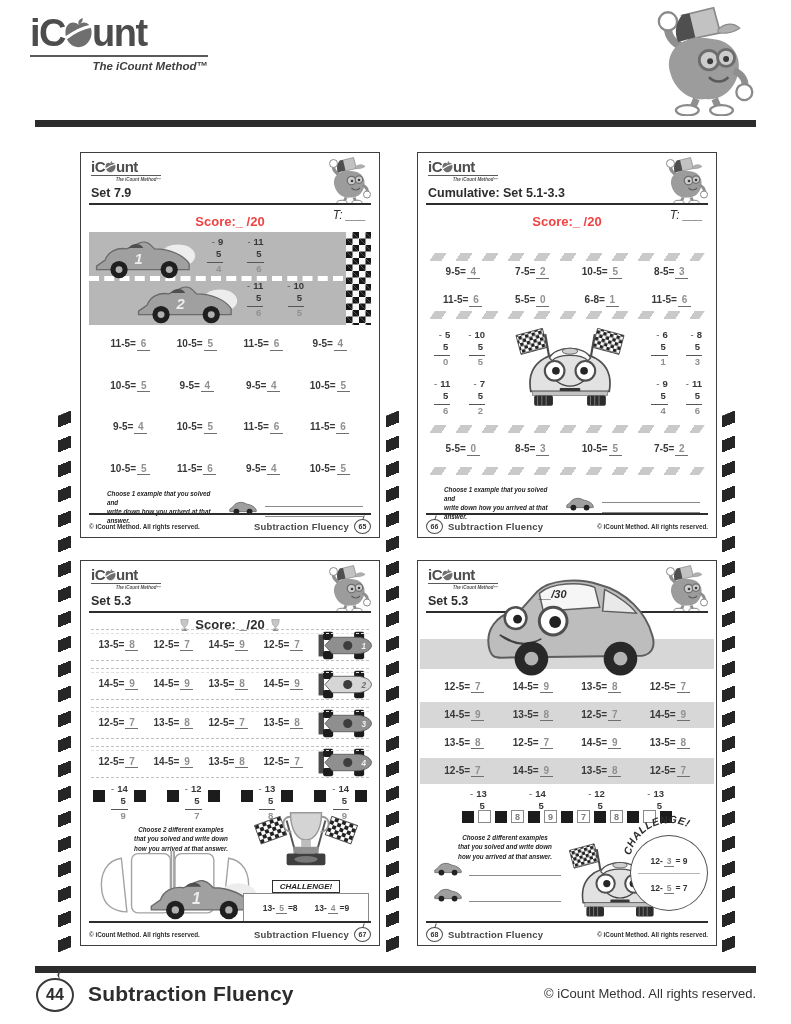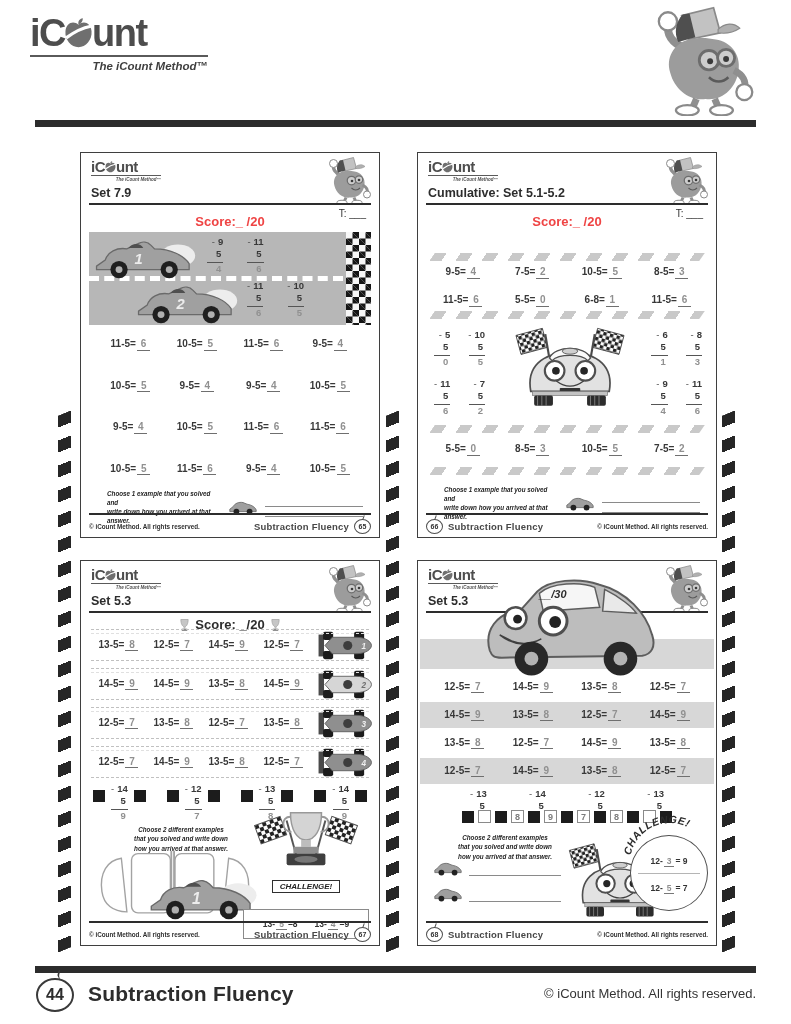--- a/index.html
+++ b/index.html
@@ -21,21 +21,21 @@
 
   
   .card{position:absolute;width:300px;height:386px;background:#fff;border:1.6px solid #3f3f3f;}
   .mlogo{position:absolute;left:10px;top:6px;width:70px;}
   .mlogo-text{font-size:15px;font-weight:800;color:#4d4d4d;letter-spacing:-0.5px;line-height:1;border-bottom:1.2px solid #5a5a5a;padding-bottom:1px;white-space:nowrap;}
   .mini-apple{width:11px;height:12px;vertical-align:-1px;}
   .mlogo-tag{font-size:4.5px;font-style:italic;font-weight:700;color:#4f4f4f;text-align:right;margin-top:1px;}
   .mascot{position:absolute;right:8px;top:2px;width:46px;height:50px;}
   .set{position:absolute;left:10px;top:33px;font-size:12.5px;font-weight:800;color:#2d2d2d;}
   .hrule{position:absolute;left:8px;right:8px;top:50px;border-top:2.4px solid #2d2d2d;}
-  .tline{position:absolute;right:13px;top:55px;font-size:10px;color:#2f2f2f;}
+  .tline{position:absolute;right:13px;top:55px;font-size:12px;font-style:italic;color:#2f2f2f;}
   .score{position:absolute;left:0;right:0;top:61px;text-align:center;font-size:13px;font-weight:800;color:#ef4444;}
 
   
   .hp{font-size:10px;font-weight:700;color:#383838;white-space:nowrap;}
   .ans{display:inline-block;min-width:13px;text-align:center;color:#909090;border-bottom:1.2px solid #6f6f6f;line-height:1.15;margin-left:1px;}
   .prow4{display:grid;grid-template-columns:repeat(4,1fr);justify-items:center;}
 
   
   .vp{display:inline-flex;flex-direction:column;align-items:flex-end;font-size:9.5px;font-weight:700;color:#383838;line-height:1.3;}
   .vt{display:flex;gap:3px;}
@@ -88,21 +88,21 @@
   .vprow{position:absolute;left:12px;right:12px;display:flex;justify-content:space-between;}
   .vgrp{display:flex;gap:6px;}
   .sq{width:12px;height:12px;background:#1c1c1c;flex:none;}
   .vgrp .sq{margin-top:7px;}
   .rtext3{font-size:6.3px;font-style:italic;font-weight:600;color:#1f1f1f;line-height:1.5;text-align:center;}
   .rtext3 span{display:block;}
   .stand{position:absolute;left:10px;top:288px;width:168px;height:74px;}
   .standcar{position:absolute;left:56px;top:24px;width:112px;height:48px;}
   .chbox{position:absolute;right:10px;top:246px;width:126px;text-align:center;}
   .chlabel{display:inline-block;border:1.4px solid #2f2f2f;background:#fff;font-size:8px;font-weight:800;font-style:italic;color:#222;padding:1px 7px;position:relative;margin-top:-12px;}
-  .cheqs{border:1.2px solid #8a8a8a;margin-top:16px;padding:9px 2px;display:flex;justify-content:space-evenly;font-size:8.5px;font-weight:700;color:#333;background:#fff;}
+  .cheqs{border:1.2px solid #8a8a8a;margin-top:0;padding:9px 2px;display:flex;justify-content:space-evenly;font-size:8.5px;font-weight:700;color:#333;background:#fff;}
   .chmid{color:#8f8f8f;border-bottom:1px solid #777;padding:0 3px;margin:0 1px;}
 
   
   .grayband{position:absolute;left:2px;right:2px;top:78px;height:30px;background:#d7d7d7;}
   .bigcar{position:absolute;left:58px;top:10px;width:188px;height:112px;}
   .windshield{position:absolute;left:121px;top:27px;font-size:11px;font-style:italic;font-weight:800;color:#2c2c2c;}
   .prows{position:absolute;left:2px;right:2px;top:113px;}
   .prows .prow4{height:26px;align-items:center;margin-bottom:2px;padding:0 10px;}
   .prows .prow4:nth-child(even){background:#d7d7d7;}
   .vprow4{position:absolute;left:52px;right:52px;top:227px;display:flex;justify-content:space-between;}
@@ -395,21 +395,21 @@
   <section class="card" style="left:417px;top:152px">
     <div class="mlogo">
       <div class="mlogo-text"><span>iC</span><svg class="mini-apple" viewBox="0 0 40 42">
             <use href="#gApple"></use>
           </svg><span>unt</span></div>
       <div class="mlogo-tag">The iCount Method™</div>
     </div>
     <svg class="mascot" viewBox="0 0 90 100">
         <use href="#gMascot"></use>
       </svg>
-    <div class="set">Cumulative: Set 5.1-5.2</div>
+    <div class="set">Cumulative: Set 5.1-3.3</div>
     <div class="hrule"></div>
     <div class="tline">T: ___</div>
     <div class="score">Score:_ /20</div>
 
     <div class="hstripe" style="top:100px"></div>
     <div class="prow4" style="position:absolute;left:10px;right:10px;top:113px">
 
     <span class="hp"><span>9-5=</span><span class="ans">4</span></span>
         <span class="hp"><span>7-5=</span><span class="ans">2</span></span>
         <span class="hp"><span>10-5=</span><span class="ans">5</span></span>

